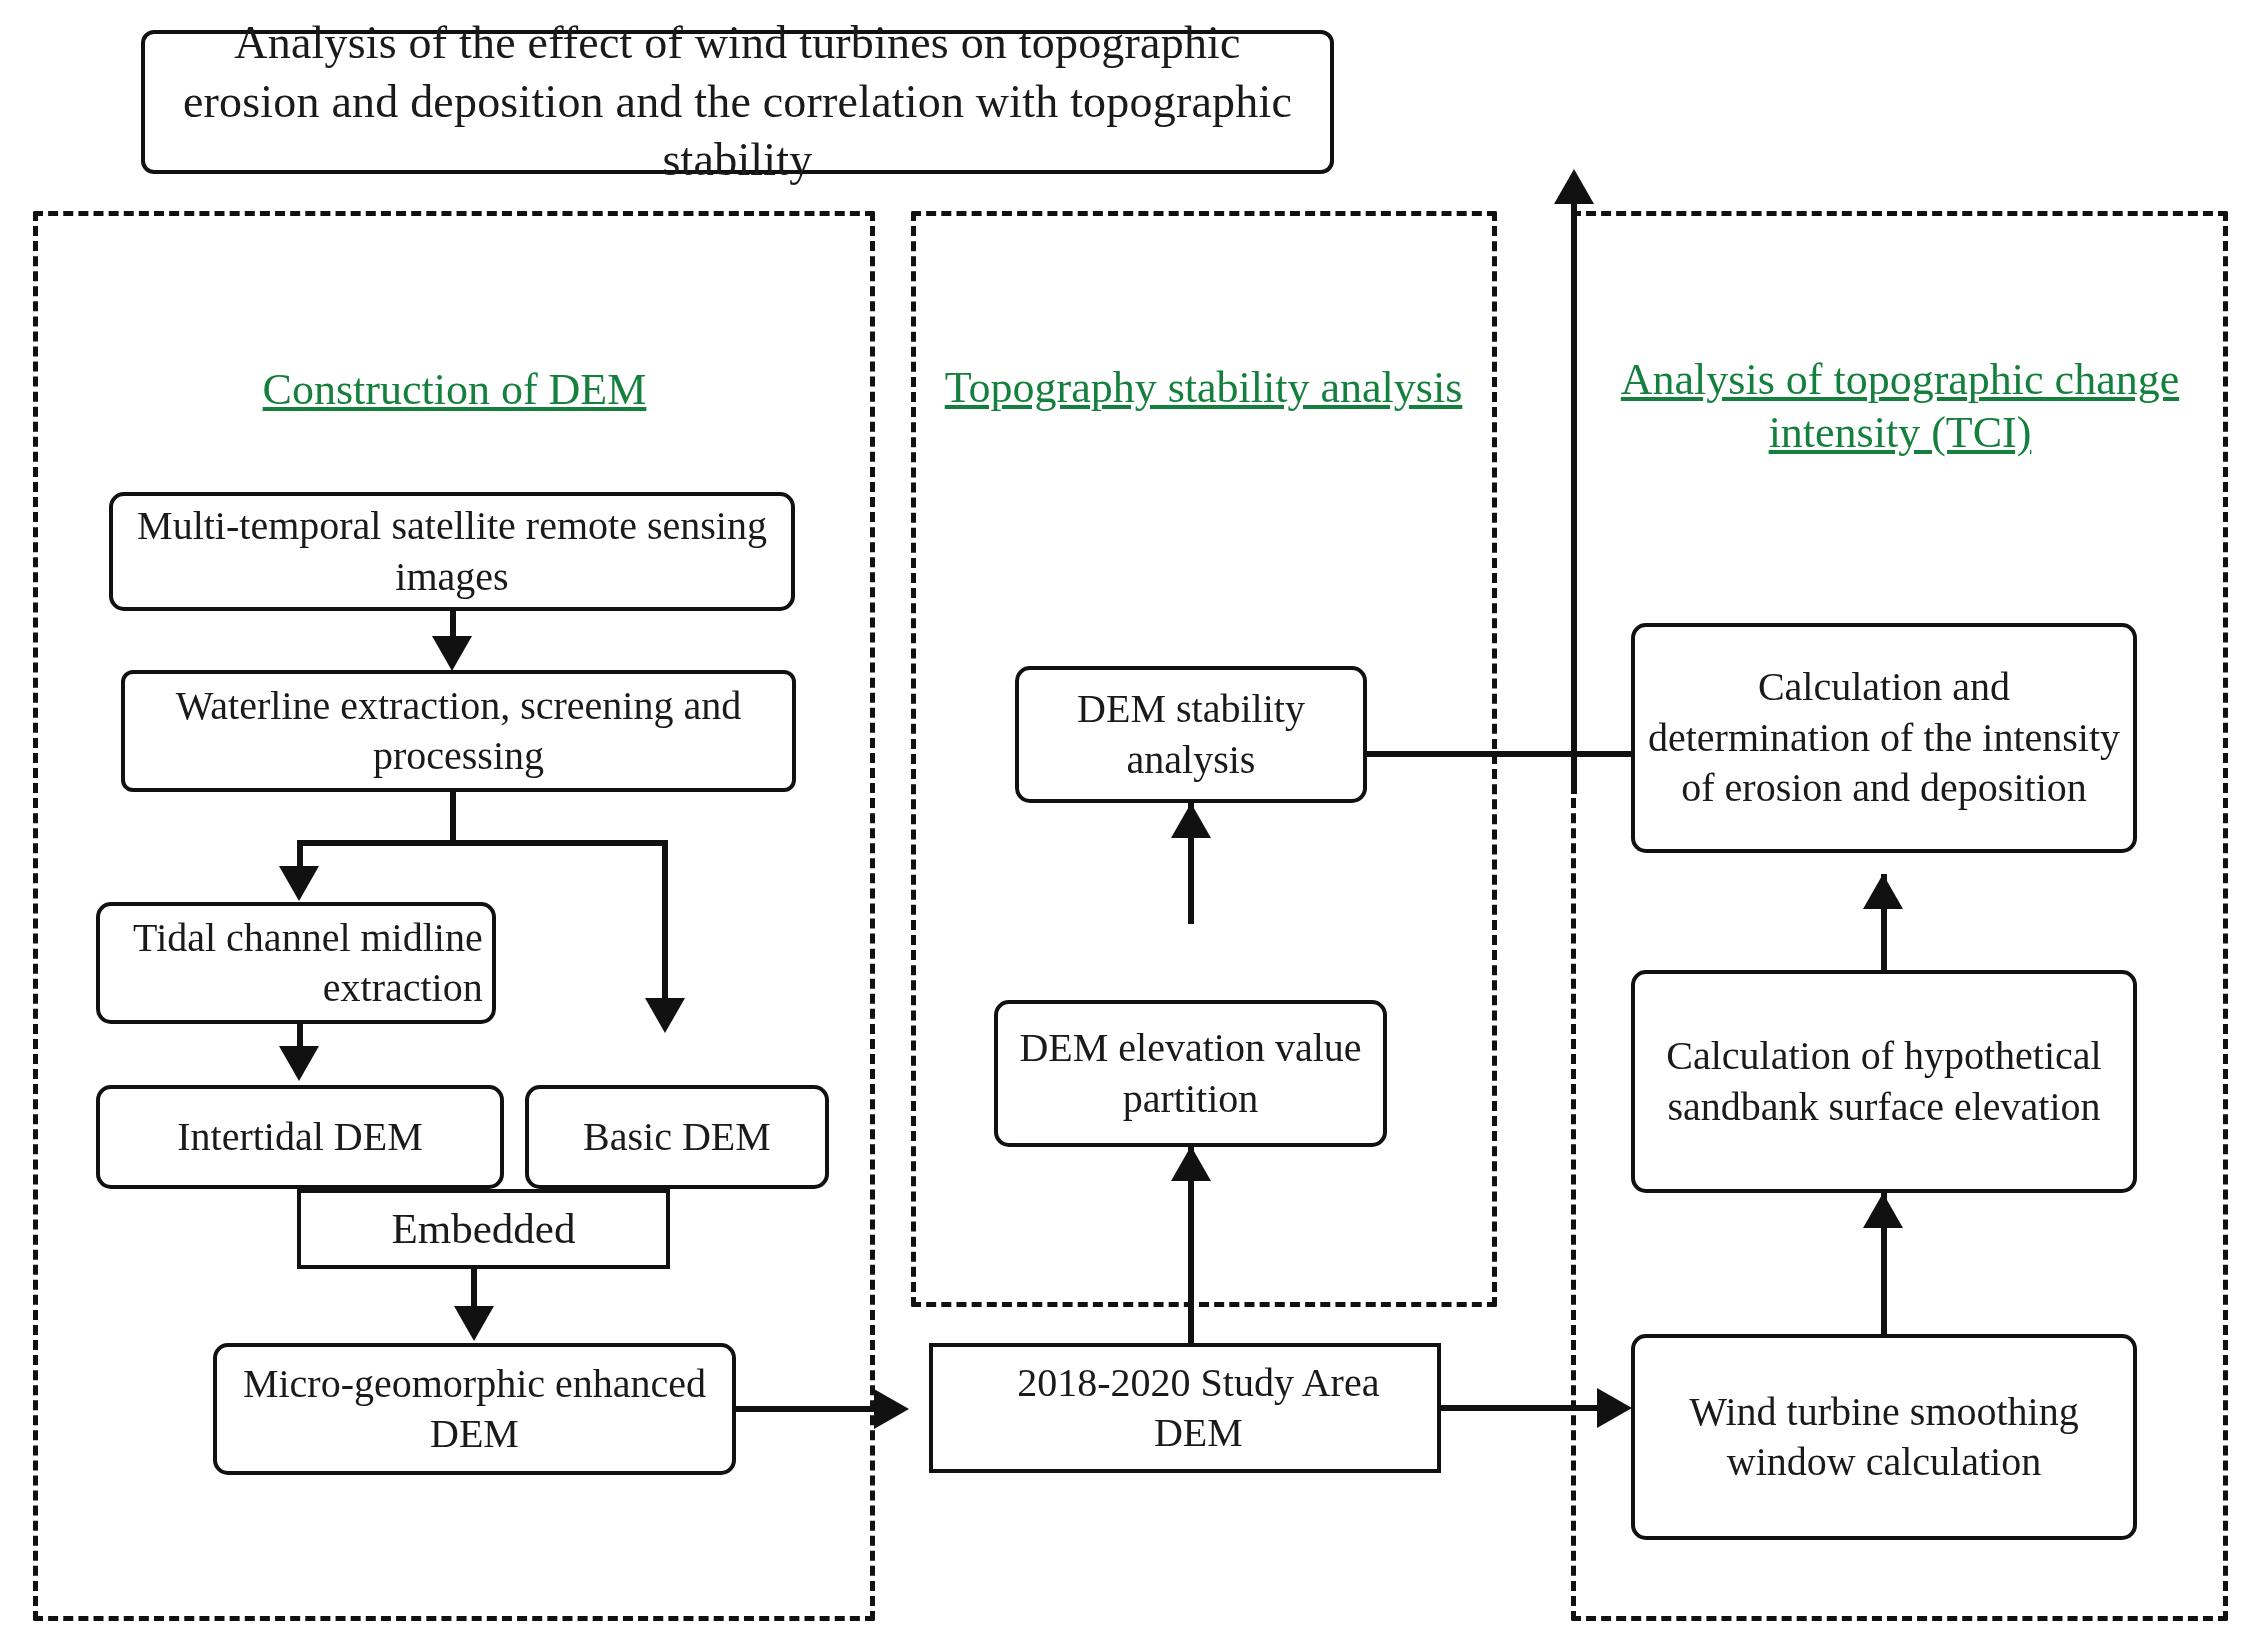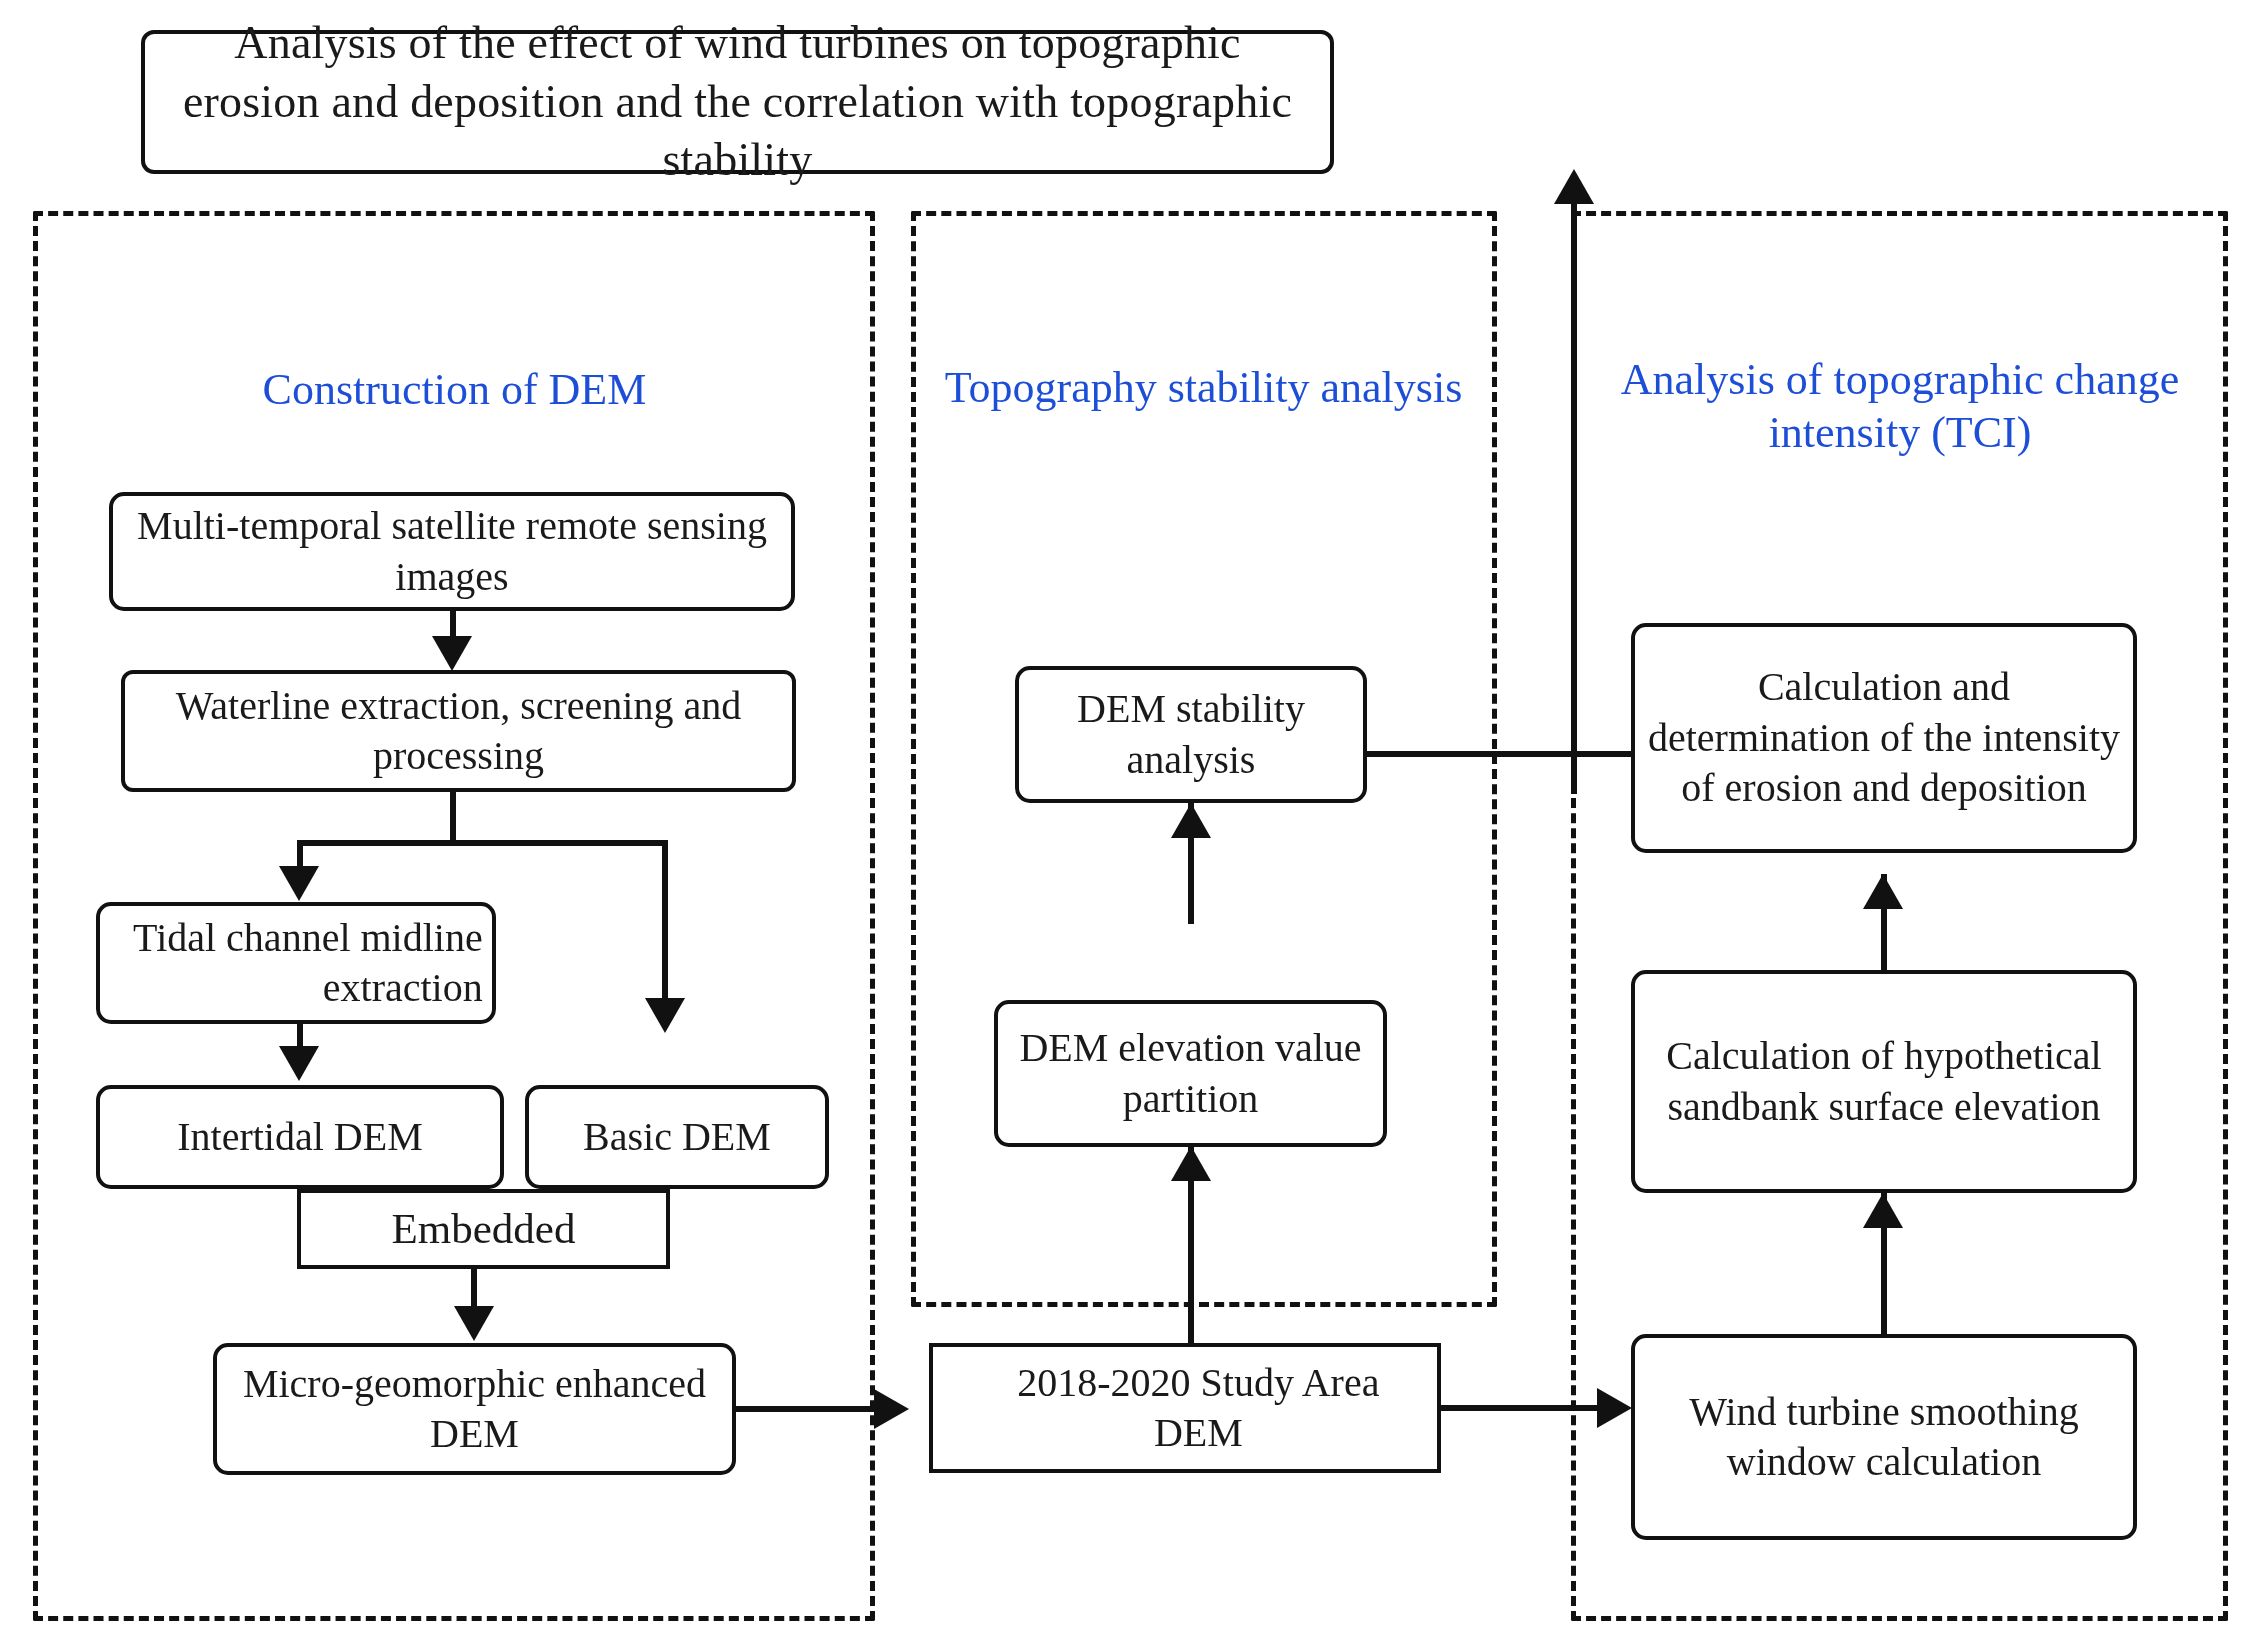--- a/index.html
+++ b/index.html
@@ -16,21 +16,21 @@
     display:flex;align-items:center;justify-content:center;text-align:center;
     padding:5.6px 24px;line-height:1.28;font-size:46px;letter-spacing:0.2px;
   }
 
   
   .panel{
     border:5.6px dashed #111;background:transparent;border-radius:1.9px;
   }
   .panel-title{
     position:absolute;text-align:center;font-size:44px;line-height:1.2;
-    color:#1d4ed8;white-space:pre-line;
+    color:#15803d;white-space:pre-line;text-decoration:underline;
   }
 
   
   .node{
     border:4.6px solid #111;border-radius:15px;background:#fff;
     display:flex;align-items:center;justify-content:center;text-align:center;
     line-height:1.26;font-size:40px;padding:1.9px 9.3px;
   }
   .node.sq{border-radius:0;border-width:4.6px;padding-left:36px;}
   .node.embed{border-radius:0;border-width:4.6px;align-items:center;}

